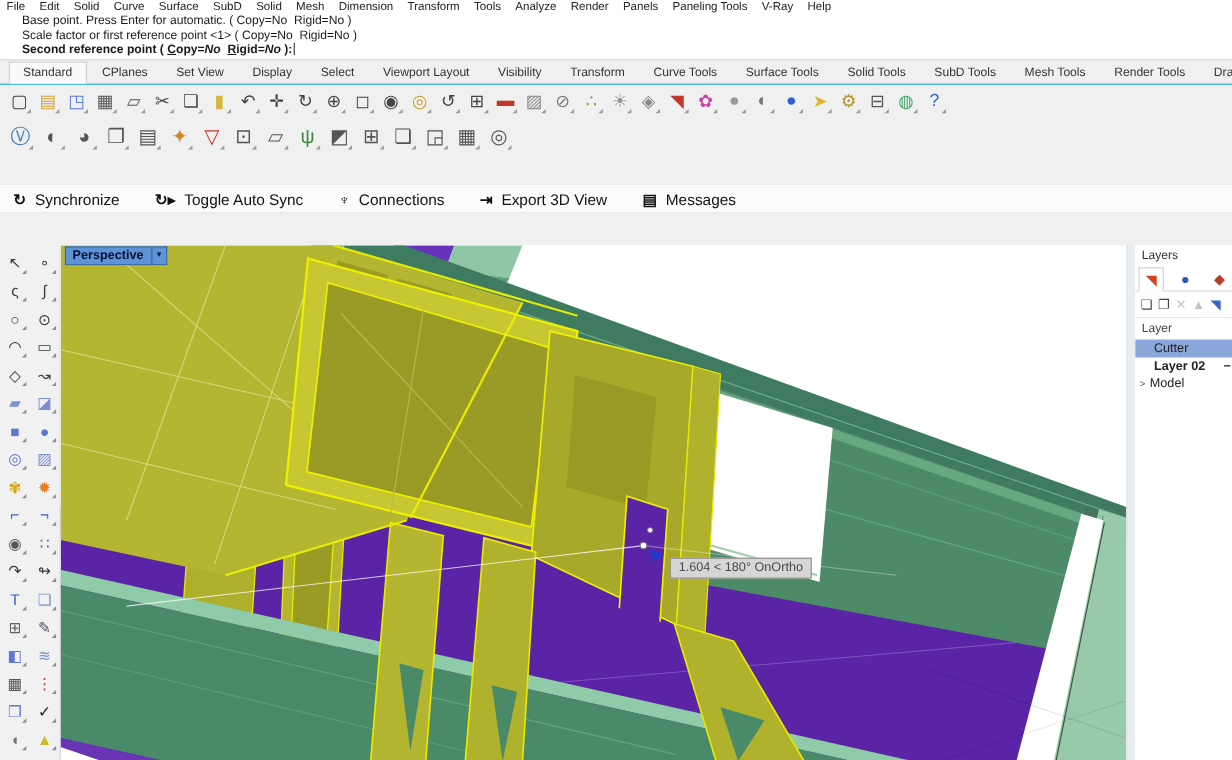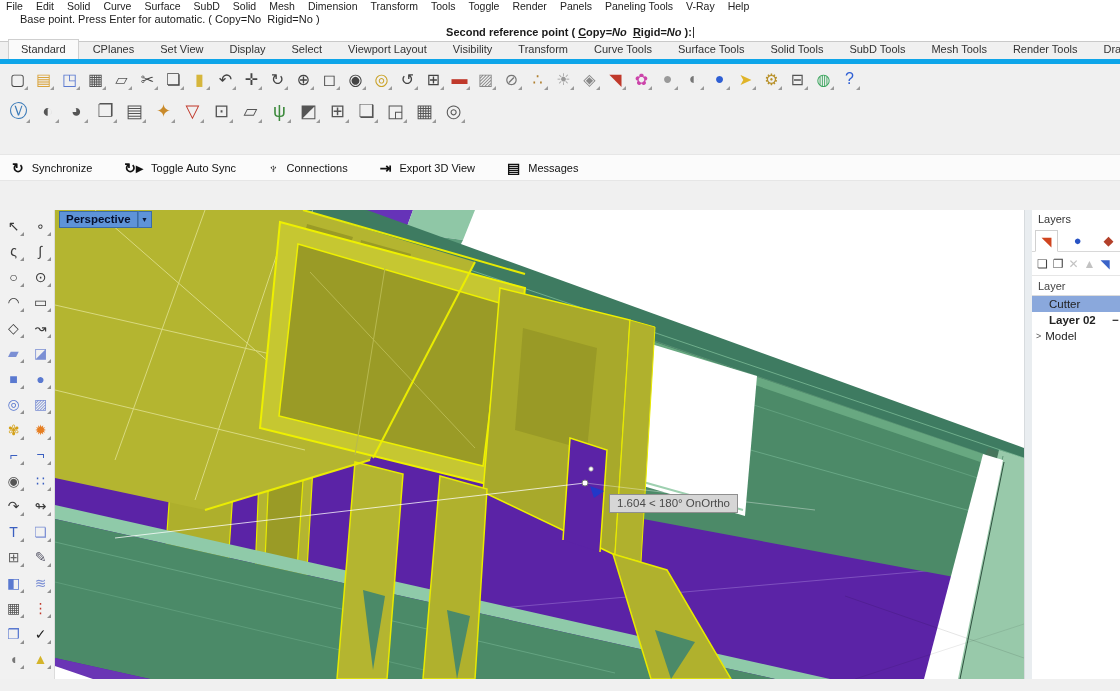--- a/index.html
+++ b/index.html
@@ -7,31 +7,31 @@
     font-family:"Liberation Sans", sans-serif; background:#f0f0f0; }
 
   
   #menubar { height:12px; background:#fff; display:flex; align-items:center;
     padding-left:6px; gap:13px; }
   .menu-item { font-size:10.5px; line-height:11px; color:#222; white-space:nowrap; }
 
   
   #cmd { background:#fff; padding:1px 0 2px 20px; border-bottom:1px solid #c9c9c9; }
   .cmd-line { font-size:11px; line-height:13px; color:#1a1a1a; white-space:pre; }
-  .cmd-line.prompt { font-weight:bold;text-align:center; }
+  .cmd-line.prompt { font-weight:bold; }
   .cmd-line .opt { font-weight:bold; }
   .u-first { display:inline-block; }
   .u-first::first-letter { text-decoration:underline; }
   .ital { font-style:italic; }
   .caret { display:inline-block; width:1px; height:11px; background:#333;
     vertical-align:-2px; margin-left:1px; }
 
   
   #tabbar { height:22px; background:#f0f0f0; display:flex; align-items:flex-end;
-    padding-left:8px; gap:2px; border-bottom:5px solid #0ea5e9; }
+    padding-left:8px; gap:2px; border-bottom:1px solid #0ea5e9; }
   .tab { font-size:11px; color:#333; padding:3px 12px 4px; white-space:nowrap; }
   .tab.active { background:#fafafa; border:1px solid #cfcfcf; border-bottom:none; }
 
   
   #toolbar1 { height:30px; display:flex; align-items:center; padding-left:5px; gap:1px; }
   #toolbar2 { height:34px; display:flex; align-items:center; padding-left:5px; gap:2px; }
   .tb { width:25px; height:25px; display:flex; align-items:center; justify-content:center;
     font-size:16px; color:#444; position:relative; }
   #toolbar2 .tb { width:27px; height:27px; font-size:18px; }
   .tb::after { content:""; position:absolute; right:2px; bottom:2px;
@@ -39,21 +39,21 @@
 
   #gap1 { height:26px; }
   #gap2 { height:29px; }
 
   
   #sync { height:27px; background:#fbfbfb; border-top:1px solid #e6e6e6;
     border-bottom:1px solid #e6e6e6; display:flex; align-items:center;
     gap:32px; padding-left:12px; }
   .sync-item { display:flex; align-items:center; gap:8px; }
   .sync-ico { font-size:14px; font-weight:bold; color:#111; }
-  .sync-label { font-size:11px; color:#111; white-space:nowrap; }
+  .sync-label { font-size:14px; color:#111; white-space:nowrap; }
 
   
   #main { display:flex; height:469px; }
 
   #palette { width:55px; background:#f1f1f1; border-right:1px solid #dcdcdc;
     display:grid; grid-template-columns:1fr 1fr; align-content:start; padding-top:3px; }
   .pc { height:25.5px; display:flex; align-items:center; justify-content:center;
     font-size:14px; color:#3a3a3a; position:relative; }
   .pc::after { content:""; position:absolute; right:3px; bottom:3px;
     border-left:4px solid transparent; border-bottom:4px solid #8f8f8f; }
@@ -103,30 +103,31 @@
     <span class="menu-item">Edit</span>
     <span class="menu-item">Solid</span>
     <span class="menu-item">Curve</span>
     <span class="menu-item">Surface</span>
     <span class="menu-item">SubD</span>
     <span class="menu-item">Solid</span>
     <span class="menu-item">Mesh</span>
     <span class="menu-item">Dimension</span>
     <span class="menu-item">Transform</span>
     <span class="menu-item">Tools</span>
-    <span class="menu-item">Toggle</span>
+    <span class="menu-item">Analyze</span>
     <span class="menu-item">Render</span>
     <span class="menu-item">Panels</span>
     <span class="menu-item">Paneling Tools</span>
     <span class="menu-item">V-Ray</span>
     <span class="menu-item">Help</span>
   </div>
 
 <div id="cmd">
   <div class="cmd-line">Base point. Press Enter for automatic. ( Copy=No  Rigid=No )</div>
+  <div class="cmd-line">Scale factor or first reference point &lt;1&gt; ( Copy=No  Rigid=No )</div>
   <div class="cmd-line prompt"><span>Second reference point</span><span class="opt"> ( </span><span class="opt u-first">Copy</span><span class="opt">=</span><span class="opt ital">No</span><span class="opt">  </span><span class="opt u-first">Rigid</span><span class="opt">=</span><span class="opt ital">No</span><span class="opt"> ):</span><span class="caret"></span></div>
 </div>
 
 <div id="tabbar">
     <span class="tab active">Standard</span>
     <span class="tab">CPlanes</span>
     <span class="tab">Set View</span>
     <span class="tab">Display</span>
     <span class="tab">Select</span>
     <span class="tab">Viewport Layout</span>

